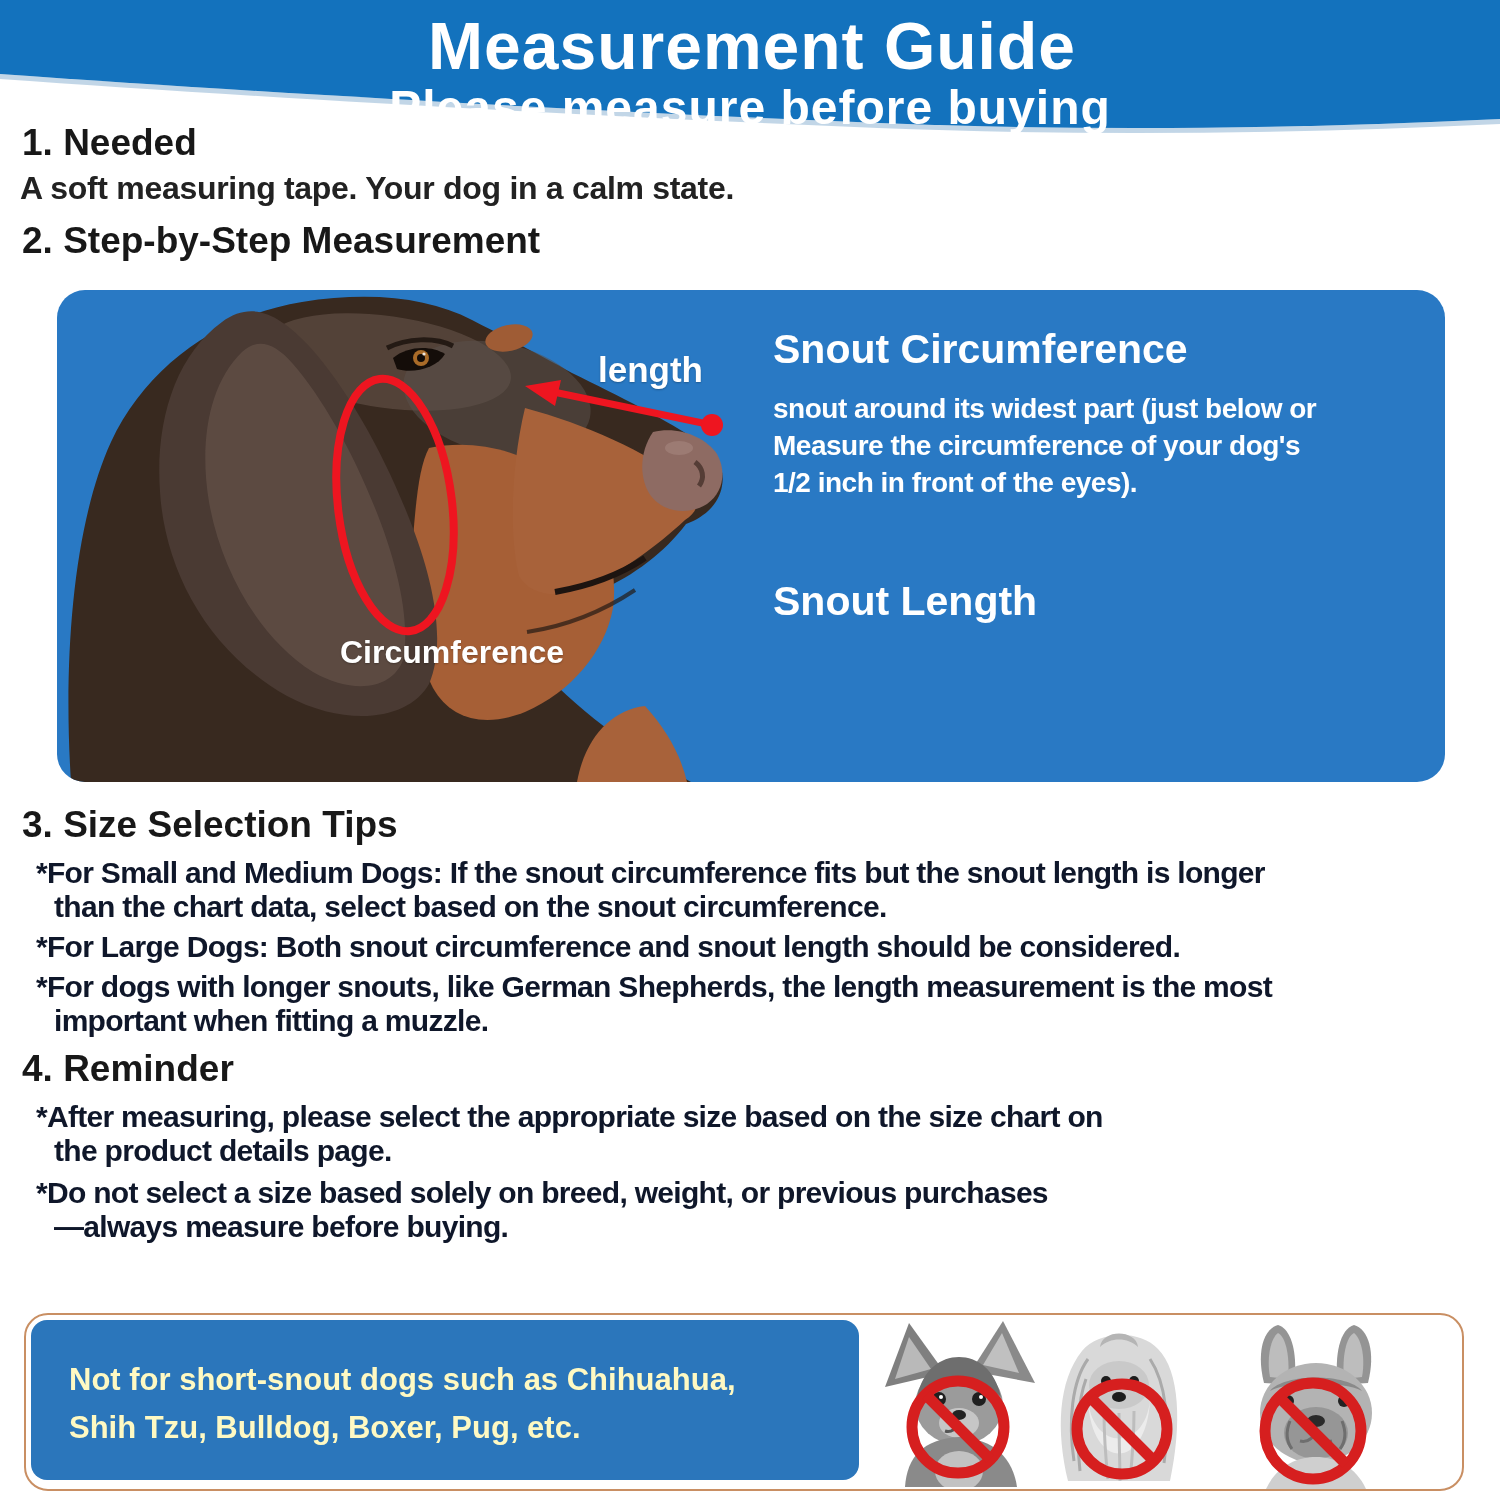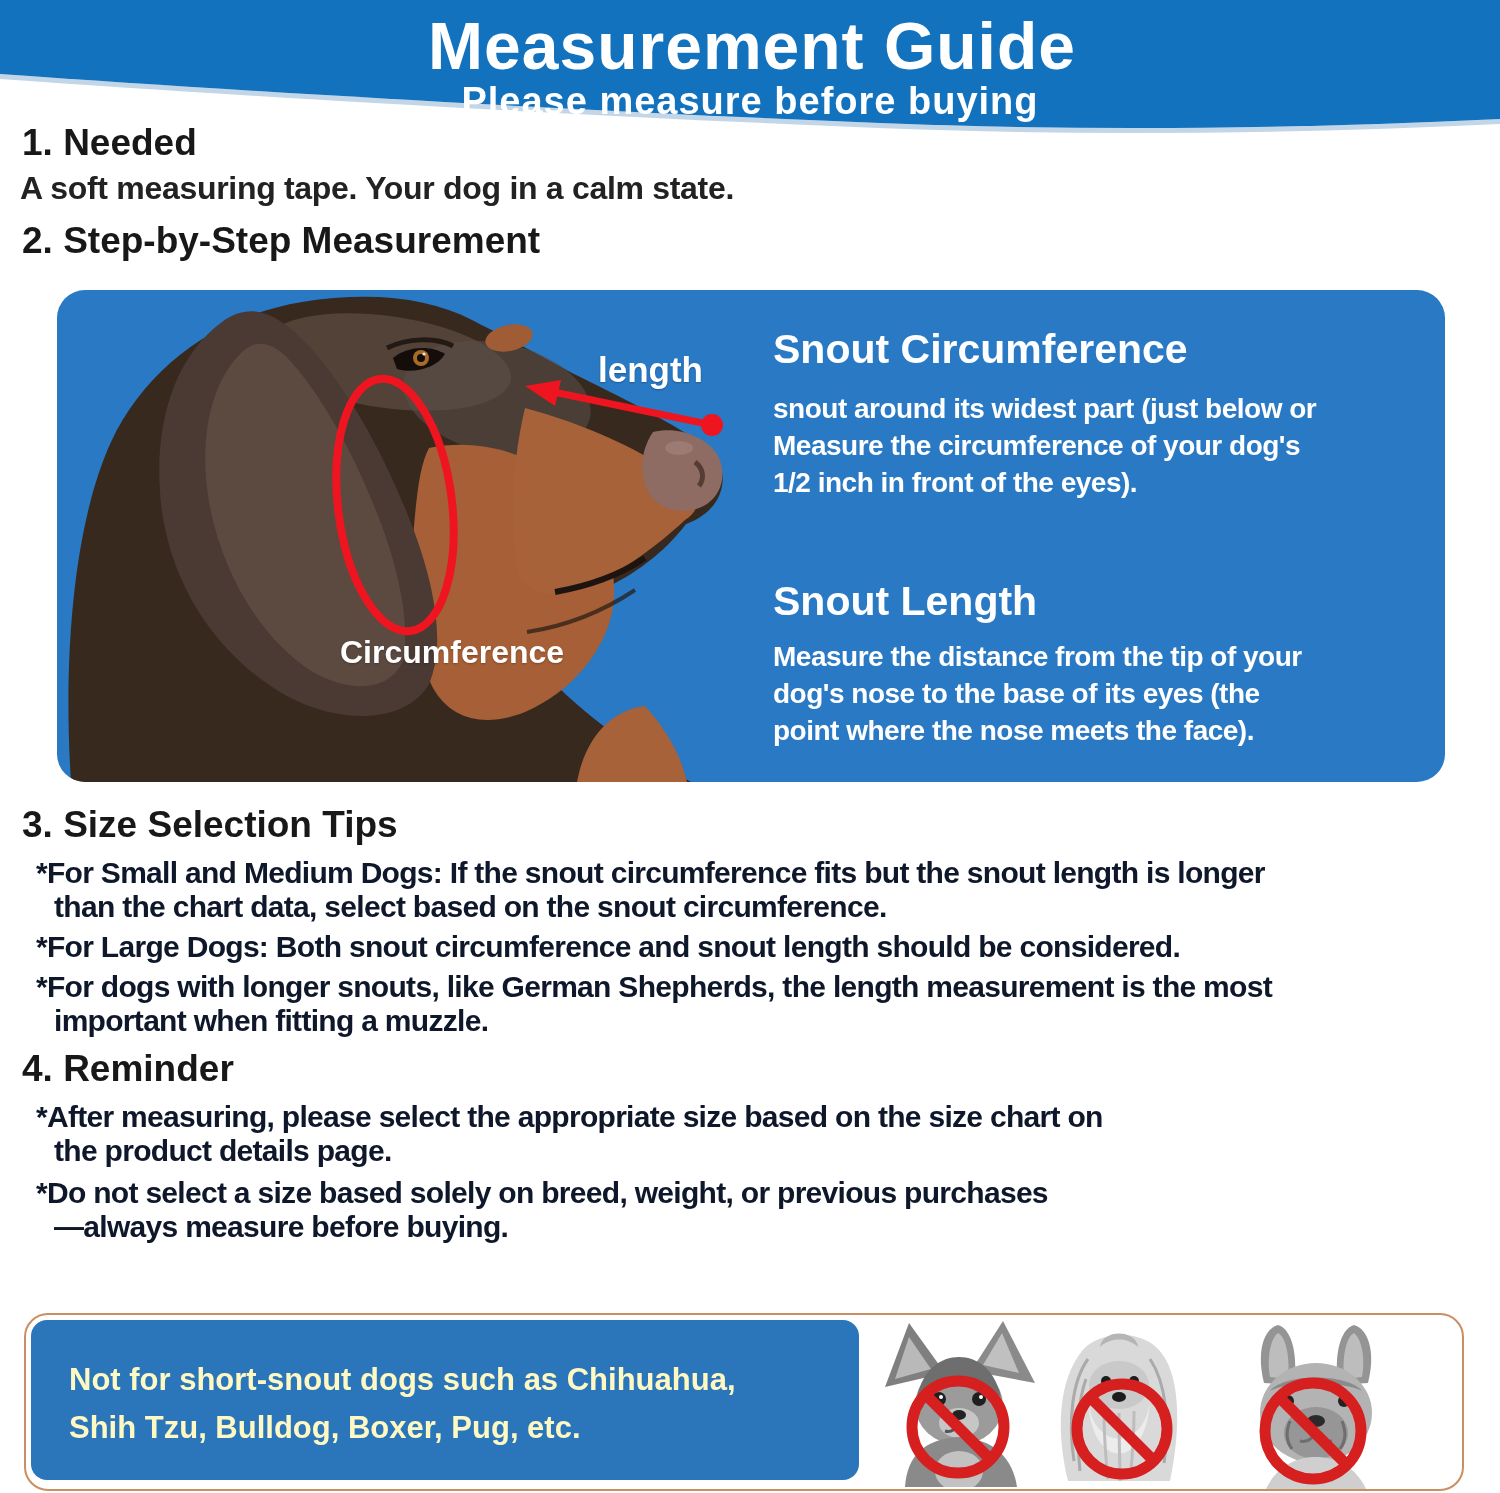--- a/index.html
+++ b/index.html
@@ -4,21 +4,21 @@
 <style>
   html,body{margin:0;padding:0;background:#fff;}
   .page{position:relative;width:1500px;height:1493px;background:#fff;overflow:hidden;
         font-family:"Liberation Sans",sans-serif;}
   .abs{position:absolute;}
   
   .hdr-svg{position:absolute;left:0;top:0;}
   .title{position:absolute;left:4px;right:0;top:8px;text-align:center;color:#fff;
          font-size:66px;font-weight:800;letter-spacing:1px;}
   .subtitle{position:absolute;left:0;right:0;top:80px;text-align:center;color:#fff;
-         font-size:38px;font-weight:700;letter-spacing:1px;}
+         font-size:48px;font-weight:700;letter-spacing:1px;}
   
   .h2{position:absolute;font-size:37px;font-weight:800;color:#181818;white-space:nowrap;}
   .bodytext{position:absolute;font-size:32px;font-weight:600;color:#222;white-space:nowrap;letter-spacing:-0.3px;}
   .bullets{position:absolute;}
   .bullet{margin-bottom:6px;}
   .bullet .bline{font-size:30px;font-weight:600;color:#0f172a;line-height:34px;
                  white-space:nowrap;letter-spacing:-0.7px;}
   .bullet .cont{padding-left:18px;}
   .reminder .bullet{margin-bottom:8px;}
   
@@ -109,25 +109,20 @@
     <span class="panel-label len-label">length</span>
     <span class="panel-label circ-label">Circumference</span>
 
     <div class="panel-h sc-h">Snout Circumference</div>
     <div class="panel-p sc-p">
       <div>snout around its widest part (just below or</div>
       <div>Measure the circumference of your dog's</div>
       <div>1/2 inch in front of the eyes).</div>
     </div>
     <div class="panel-h sl-h">Snout Length</div>
-    <div class="panel-p sl-p">
-      <div>Measure the distance from the tip of your</div>
-      <div>dog's nose to the base of its eyes (the</div>
-      <div>point where the nose meets the face).</div>
-    </div>
   </div>
 
   <div class="h2" style="left:22px;top:804px;">3. Size Selection Tips</div>
   <div class="bullets" style="left:36px;top:856px;">
     <div class="bullet">
       <div class="bline">*For Small and Medium Dogs: If the snout circumference fits but the snout length is longer</div>
       <div class="bline cont">than the chart data, select based on the snout circumference.</div>
     </div>
     <div class="bullet">
       <div class="bline">*For Large Dogs: Both snout circumference and snout length should be considered.</div>

